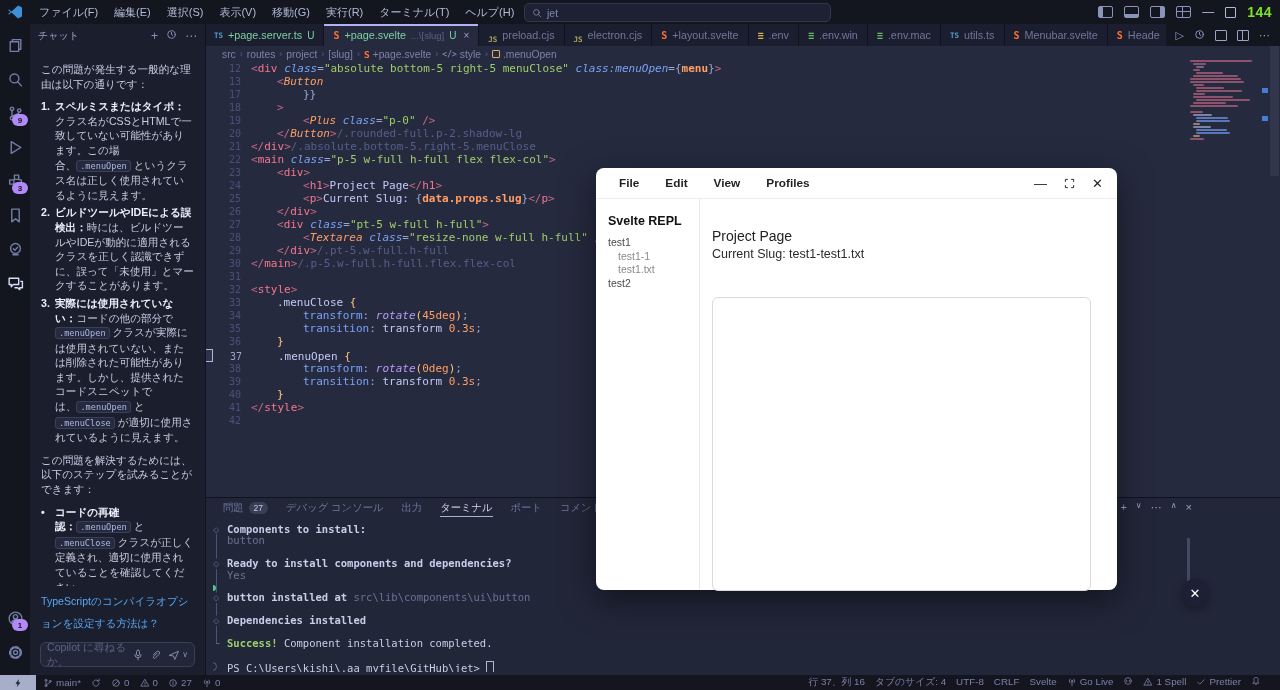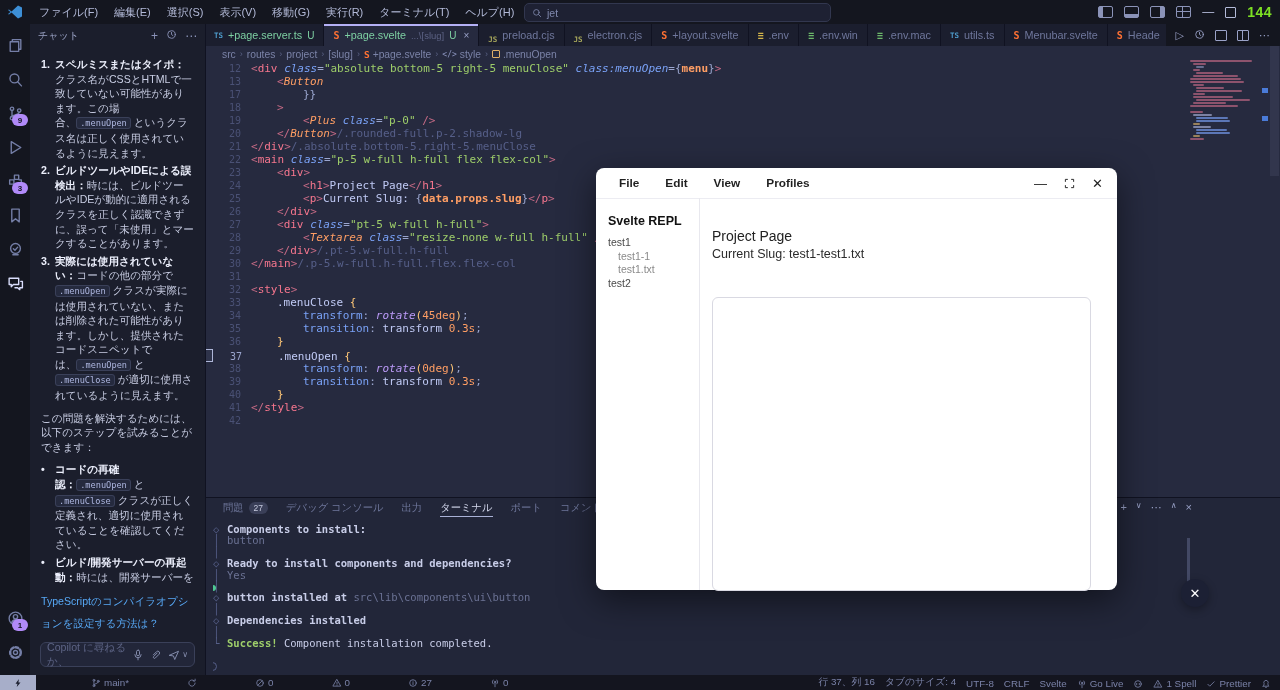--- a/index.html
+++ b/index.html
@@ -132,21 +132,21 @@
   .tico{width:10px;height:9px;border:1px solid #8b93b8;border-radius:2px;font-size:5px;color:#8b93b8;
         display:flex;align-items:center;justify-content:center;font-family:"DejaVu Sans Mono",monospace;}
 
   
   #statusbar{position:absolute;left:0;bottom:0;width:1280px;height:15px;background:#14151f;
              display:flex;align-items:center;color:#7a82a8;font-size:9.8px;z-index:6;}
   .sitem{display:flex;align-items:center;gap:3px;padding:0 5px;height:100%;}
   .sitem svg{width:10px;height:10px;}
   #st-remote{background:#a7aec9;color:#1b1e2e;width:26px;justify-content:center;margin-right:2px;}
   #st-remote svg{fill:#1b1e2e;stroke:none;}
-  #status-right{margin-left:auto;display:flex;align-items:flex-end;padding-right:4px;}
+  #status-right{margin-left:auto;display:flex;align-items:flex-start;padding-right:14px;}
 
   
   #appwin{position:absolute;left:596px;top:168px;width:521px;height:422px;background:#ffffff;
           border-radius:8px;box-shadow:0 10px 34px rgba(0,0,0,.5);z-index:20;color:#1f1f1f;}
   #app-menubar{height:30px;display:flex;align-items:center;padding-left:10px;gap:2px;
                border-bottom:1px solid #ececf2;}
   .amenu{padding:0 13px;font-size:11.8px;font-weight:600;color:#1f1f1f;}
   #app-controls{margin-left:auto;display:flex;align-items:center;gap:17px;padding-right:14px;color:#222;}
   #app-controls .mn{font-size:13px;}
   #app-controls svg{width:11px;height:11px;stroke-width:1.4;}
@@ -277,20 +277,21 @@
   <div id="side-head">
     <span class="ttl">チャット</span>
     <span class="hic">+</span>
     <span class="hic"><svg width="11" height="11" viewBox="0 0 16 16">
           <circle cx="8" cy="8" r="5.5"></circle>
           <path d="M8 5v3l2 1.5"></path>
         </svg></span>
     <span class="hic">⋯</span>
   </div>
   <div id="chat-scroll">
+      <div class="cp">この問題が発生する一般的な理由は以下の通りです：</div>
       <div class="cli">
         <span class="marker">1.</span>
         <span class="body"><span class="cb">スペルミスまたはタイポ：</span>クラス名がCSSとHTMLで一致していない可能性があります。この場合、<span class="cc">.menuOpen</span> というクラス名は正しく使用されているように見えます。</span>
       </div>
       <div class="cli">
         <span class="marker">2.</span>
         <span class="body"><span class="cb">ビルドツールやIDEによる誤検出：</span>時には、ビルドツールやIDEが動的に適用されるクラスを正しく認識できずに、誤って「未使用」とマークすることがあります。</span>
       </div>
       <div class="cli">
         <span class="marker">3.</span>
@@ -464,26 +465,27 @@
       <div class="tl"><span class="tg">│</span></div>
       <div class="tl"><span class="tg">◇</span><span class="tb">Ready to install components and dependencies?</span></div>
       <div class="tl"><span class="tg">│</span><span class="td">Yes</span></div>
       <div class="tl"><span class="tg">│</span></div>
       <div class="tl"><span class="tg">◇</span><span class="tb">button installed at </span><span class="td">src\lib\components\ui\button</span></div>
       <div class="tl"><span class="tg">│</span></div>
       <div class="tl"><span class="tg">◇</span><span class="tb">Dependencies installed</span></div>
       <div class="tl"><span class="tg">│</span></div>
       <div class="tl"><span class="tg">└</span><span class="tg2">Success!</span><span class="tn"> Component installation completed.</span></div>
       <div class="tl"><span class="tg"></span></div>
+      <div class="tl"><span class="tg"></span><span class="tn">PS C:\Users\kishi\.aa_myfile\GitHub\jet&gt; </span><span class="cur"></span></div>
     </div>
   <div id="term-scroll"></div>
 </div>
 
 <div id="statusbar">
-  <div id="status-left" style="display:flex;height:100%;align-items:center;gap:48px;">
+  <div id="status-left" style="display:flex;height:100%;align-items:center;">
       <span class="sitem" id="st-remote">
         <span style="display: flex;">
           <svg viewBox="0 0 16 16">
             <path d="M9.5 1.5L4 9h3.2L6 14.5 12 7H8.6z"></path>
           </svg>
         </span>
       </span>
       <span class="sitem">
         <span style="display: flex;">
           <svg viewBox="0 0 16 16">

